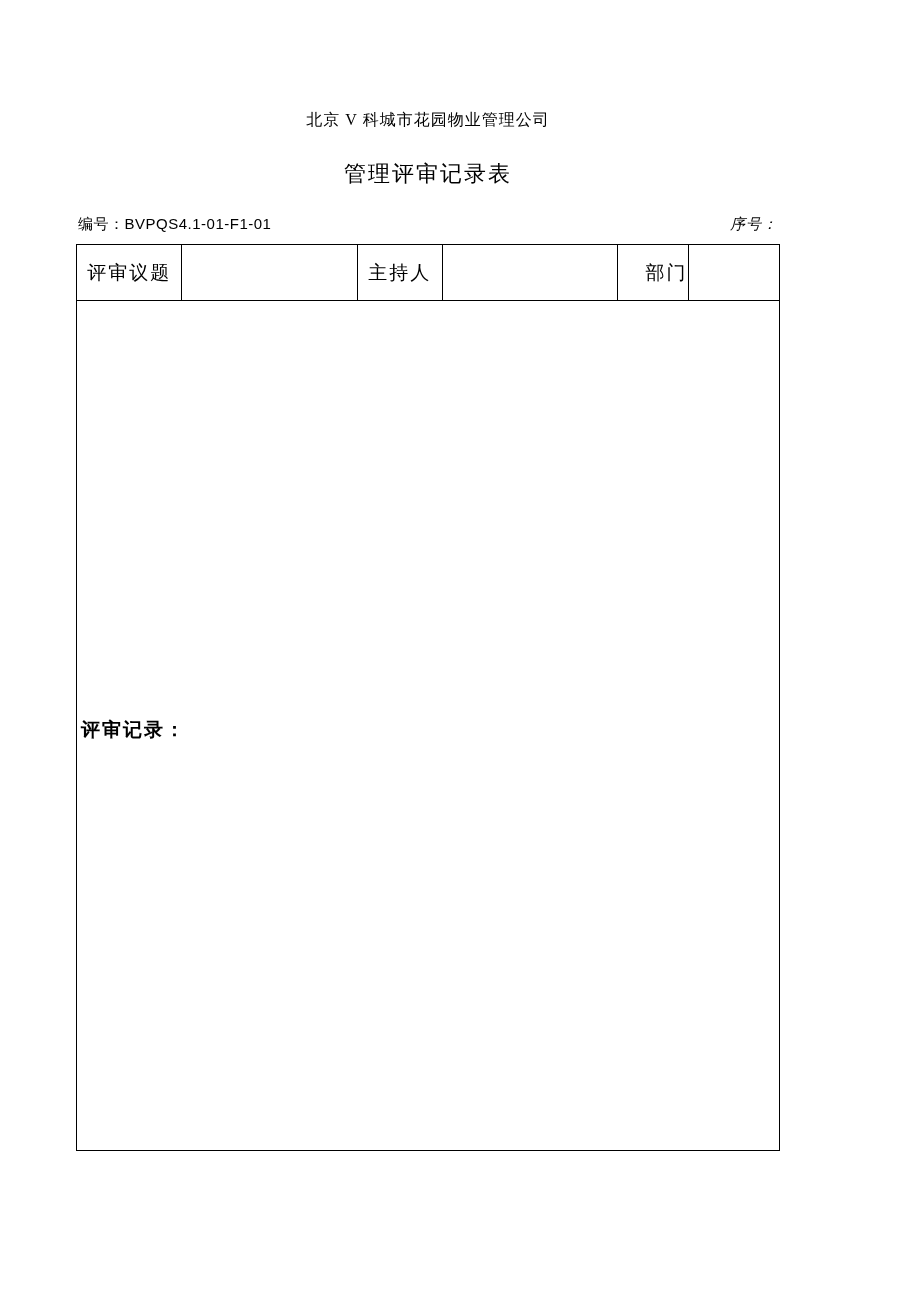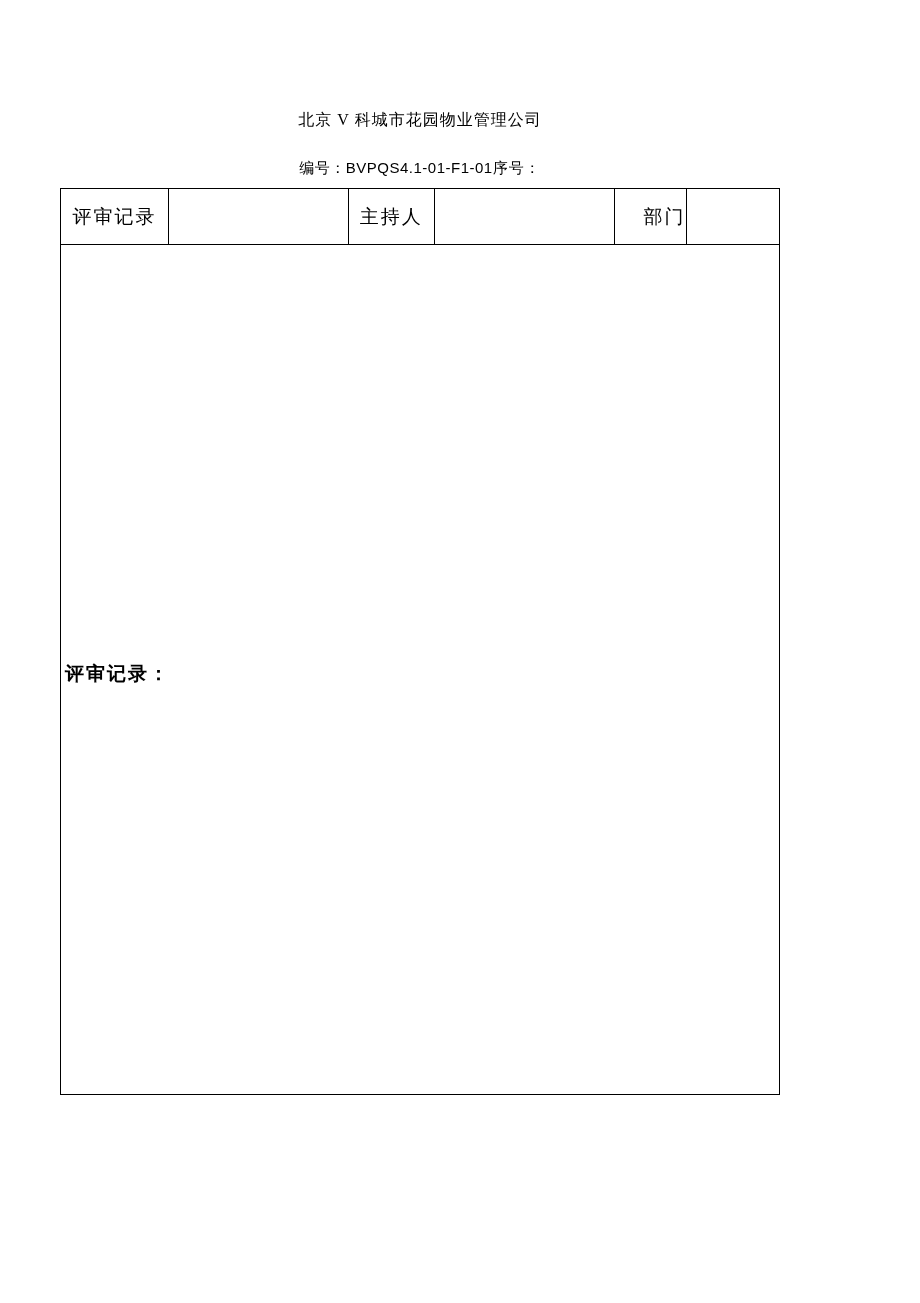--- a/index.html
+++ b/index.html
@@ -8,54 +8,55 @@
       box-sizing: border-box;
     }
     body {
       background: #ffffff;
       font-family: "SimSun", "宋体", serif;
       width: 920px;
       height: 1303px;
       position: relative;
     }
     .page {
-      padding: 110px 140px 0 60px;
+      padding: 110px 140px 0 76px;
     }
     .company-name {
       text-align: center;
       font-size: 16px;
       color: #000;
       margin-bottom: 28px;
       letter-spacing: 1px;
     }
     .doc-title {
       text-align: center;
       font-size: 22px;
       color: #000;
       margin-bottom: 26px;
       letter-spacing: 2px;
     }
     .meta-row {
       display: flex;
-      justify-content: center;
+      justify-content: space-between;
       align-items: baseline;
       font-size: 15px;
       color: #000;
       margin-bottom: 10px;
       padding: 0 2px;
     }
     .meta-left {
       letter-spacing: 0.5px;
     }
     .meta-code {
       font-family: Arial, sans-serif;
       letter-spacing: 0.5px;
     }
     .meta-right {
       letter-spacing: 1px;
+      font-style: italic;
     }
     table.form {
       width: 100%;
       border-collapse: collapse;
       table-layout: fixed;
     }
     table.form td {
       border: 1.5px solid #000;
       padding: 0;
       vertical-align: middle;
@@ -85,34 +86,35 @@
       font-weight: bold;
     }
   </style>
 </head>
 <body>
 
 <div class="page">
 
   <div class="company-name">北京 V 科城市花园物业管理公司</div>
 
+  <div class="doc-title">管理评审记录表</div>
 
   <div class="meta-row">
     <div class="meta-left">
       <span>编号：</span><span class="meta-code">BVPQS4.1-01-F1-01</span>
     </div>
     <div class="meta-right">
       <span>序号：</span><span></span>
     </div>
   </div>
 
   <table class="form">
     <tbody>
         <tr class="header-row">
-      <td class="label-cell c1">评审记录</td>
+      <td class="label-cell c1">评审议题</td>
       <td class="c2"></td>
       <td class="label-cell c3">主持人</td>
       <td class="c4"></td>
       <td class="label-cell c5">部门</td>
       <td class="c6"></td>
     </tr>
     <tr class="record-row">
       <td colspan="6">
         <div class="record-label">评审记录：</div>
         <div></div>

